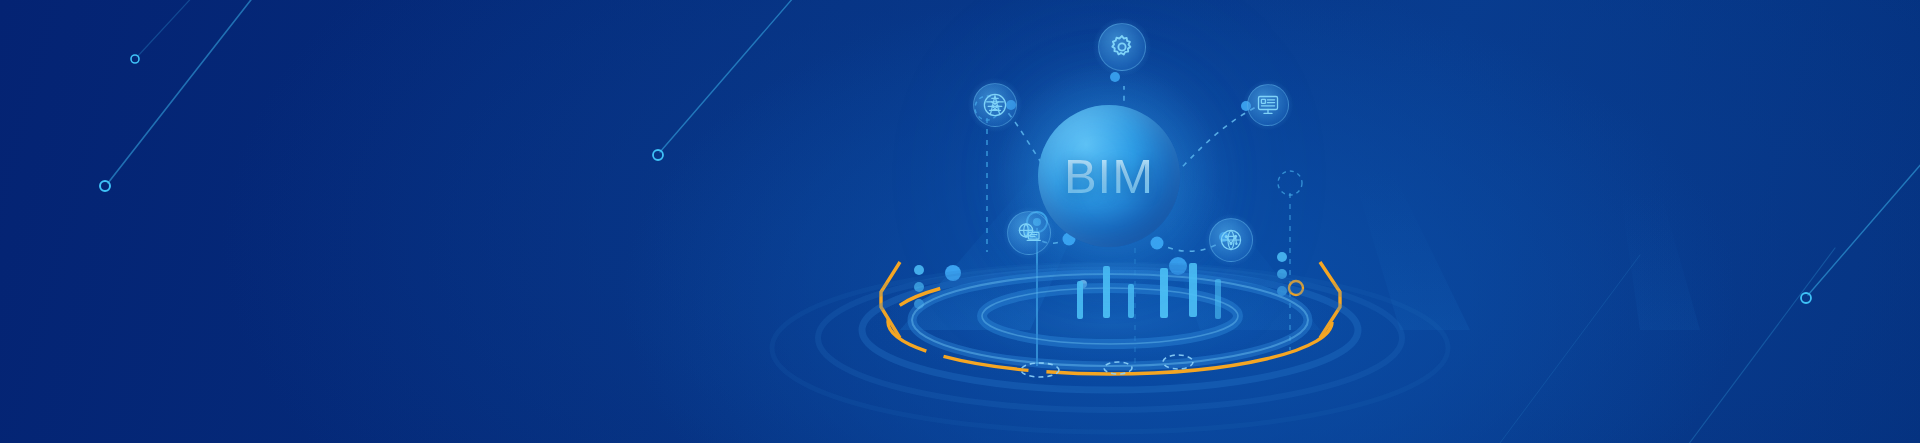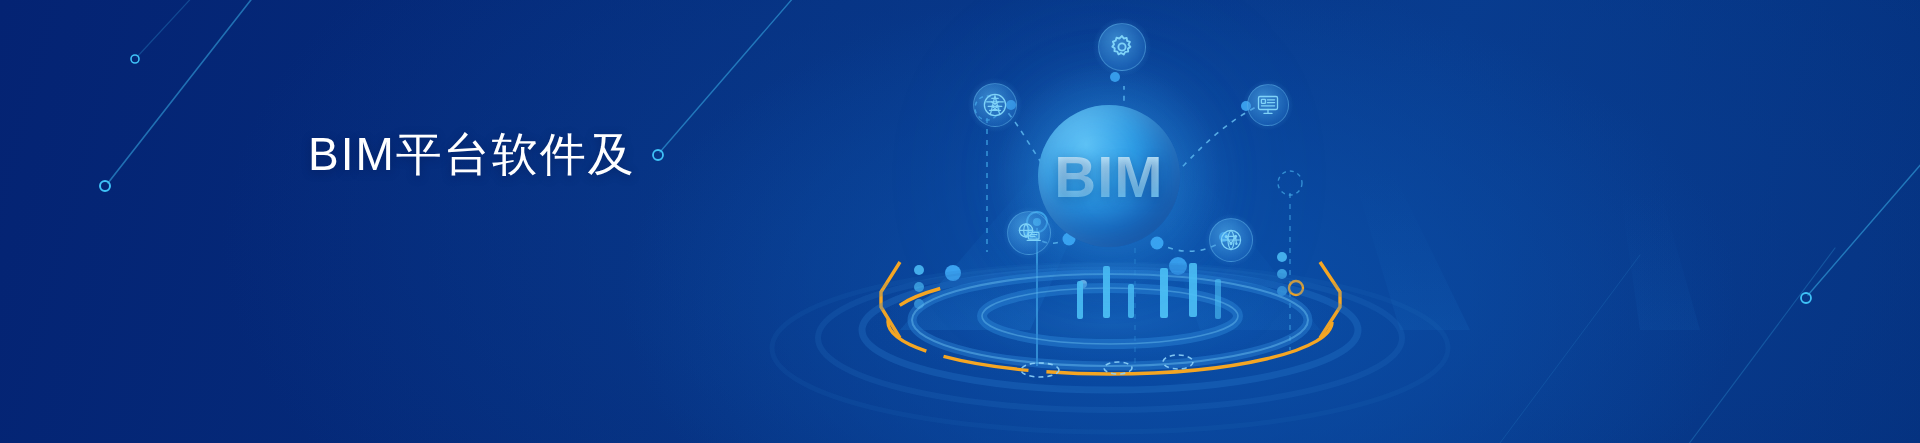--- a/index.html
+++ b/index.html
@@ -64,22 +64,22 @@
     border-radius:50%;
     background:radial-gradient(circle, rgba(56,160,240,.26) 0%, rgba(56,160,240,0) 68%);
     pointer-events:none;
   }
   .sphere-label{
     position:absolute;
     inset:0;
     display:flex;
     align-items:center;
     justify-content:center;
-    font-size:58px;
-    font-weight:700;
+    font-size:49px;
+    font-weight:400;
     letter-spacing:1px;
     background:linear-gradient(180deg,#eaf8ff 0%,#cdeeff 30%,#63c4f7 72%,#36a8ee 100%);
     -webkit-background-clip:text;
     background-clip:text;
     color:transparent;
     text-shadow:0 3px 12px rgba(5,40,110,.35);
   }
 
   
   .node{
@@ -254,21 +254,20 @@
       <circle cx="1157" cy="243" r="6.5"></circle>
       <circle cx="1115" cy="77" r="5" opacity=".9"></circle>
       <circle cx="1011" cy="105" r="5" opacity=".9"></circle>
       <circle cx="1246" cy="106" r="5" opacity=".9"></circle>
       <circle cx="1030" cy="234" r="5" opacity=".9"></circle>
       <circle cx="1224" cy="237" r="5" opacity=".9"></circle>
     </g>
   </svg>
 
   <div class="headline">
-    <div class="line">BIM平台软件及</div>
   </div>
 
   <div class="sphere-wrap">
     <div class="sphere-glow"></div>
     <div class="sphere"></div>
     <div class="sphere-label">BIM</div>
   </div>
 
   <div class="node node-gear">
     <div class="halo"></div>

